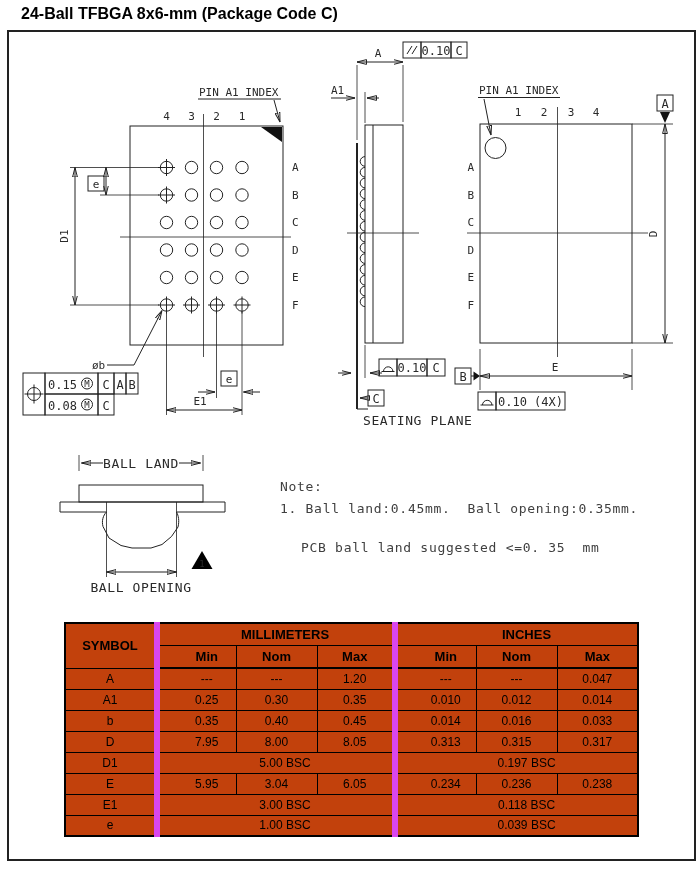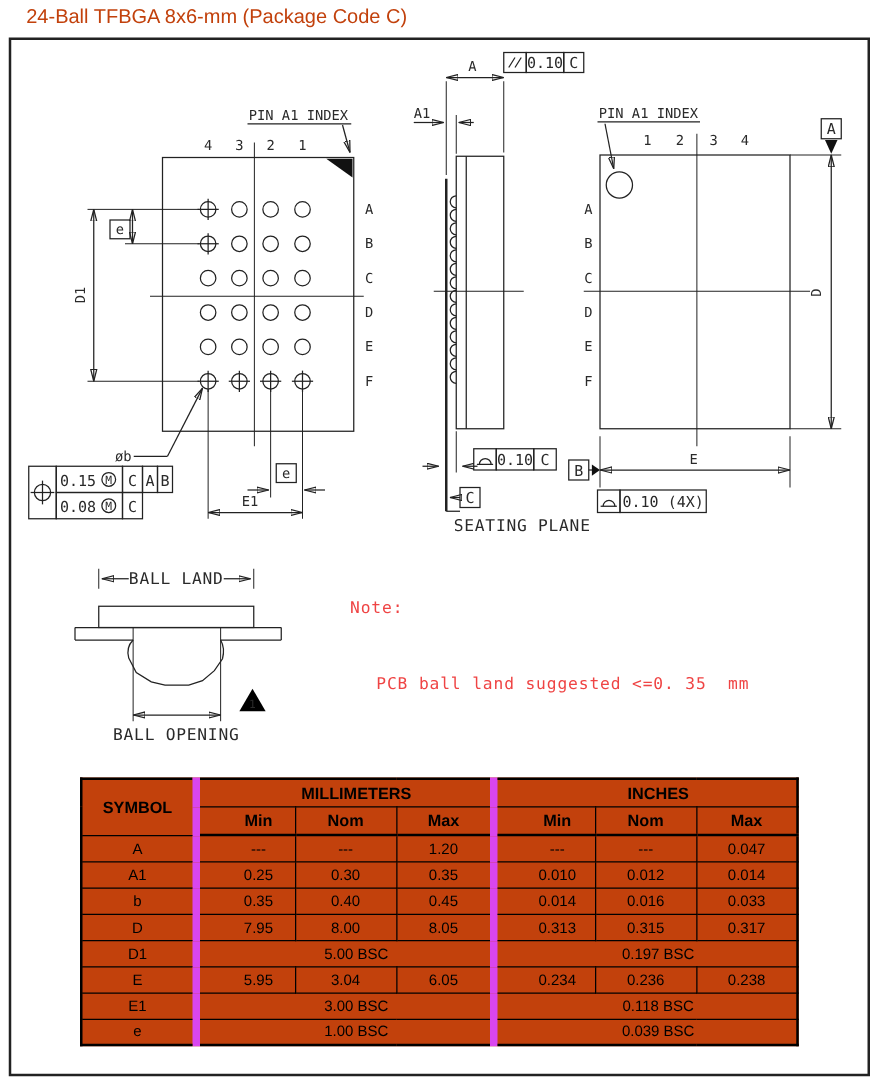--- a/index.html
+++ b/index.html
@@ -1,31 +1,31 @@
 <!DOCTYPE html>
 <html><head>
 <meta charset="utf-8">
 <style>
   html,body { margin:0; padding:0; background:#fff; }
   .page { position:relative; width:700px; height:869px; background:#fff; overflow:hidden;
           font-family:"Liberation Sans", sans-serif; }
-  .title { position:absolute; left:21px; top:5px; font-size:16px; font-weight:normal; color:#c2410c; }
+  .title { position:absolute; left:21px; top:5px; font-size:16px; font-weight:bold; color:#000000; }
   svg.draw { position:absolute; left:0; top:0; }
   svg.draw line, svg.draw path, svg.draw rect, svg.draw circle, svg.draw polyline
     { stroke:#222; stroke-width:1; fill:none; }
   svg.draw .thin { stroke-width:0.8; }
   svg.draw .thick { stroke-width:2; }
   svg.draw .solid { fill:#111; stroke:none; }
   svg.draw text { font-family:"DejaVu Sans Mono", monospace; font-size:11px;
                   fill:#2a2a2a; stroke:none; }
   svg.draw text.big { font-size:13px; letter-spacing:0.6px; }
   svg.draw text.frm { font-size:12px; }
   svg.draw text.tiny { font-size:9px; }
   .noteblk { position:absolute; font-family:"DejaVu Sans Mono", monospace; font-size:13px;
-             letter-spacing:0.7px; color:#ef4444; white-space:pre; }
+             letter-spacing:0.7px; color:#404040; white-space:pre; }
   table.dim { position:absolute; left:64px; top:622px; width:573px; border-collapse:collapse;
               table-layout:fixed; background:#c2410c; }
   table.dim td, table.dim th { border:1px solid #000; text-align:center; vertical-align:middle;
               padding:0; font-size:12px; color:#000; overflow:hidden; }
   table.dim th { font-size:13px; font-weight:bold; }
   table.dim { border:2px solid #000; }
   table.dim .sep { border-left:6px solid #d946ef;padding-left:18px; }
   table.dim tr.hdr1 { height:22px; } table.dim tr.hdr2 { height:23px; }
   table.dim tr.r { height:21px; }
   table.dim tr.hdr2 th { border-bottom:2px solid #000;text-align:center; }
@@ -308,20 +308,21 @@
       <text class="big" x="141" y="592" text-anchor="middle">BALL OPENING</text>
 
       <g>
         <polygon points="202,551 191.5,569 212.5,569"></polygon>
         <text class="tiny" x="202" y="566.5" text-anchor="middle">1</text>
       </g>
     </g>
   </svg>
 
   <div class="noteblk" style="left:280px; top:479px;">Note:</div>
+  <div class="noteblk" style="left:280px; top:501px;">1. Ball land:0.45mm.  Ball opening:0.35mm.</div>
   <div class="noteblk" style="left:301px; top:540px;">PCB ball land suggested &lt;=0. 35  mm</div>
 
   <table class="dim">
     <colgroup>
       <col style="width:92px">
         <col style="width:79px">
         <col style="width:81px">
         <col style="width:78px">
       <col style="width:81px">
         <col style="width:81px">

